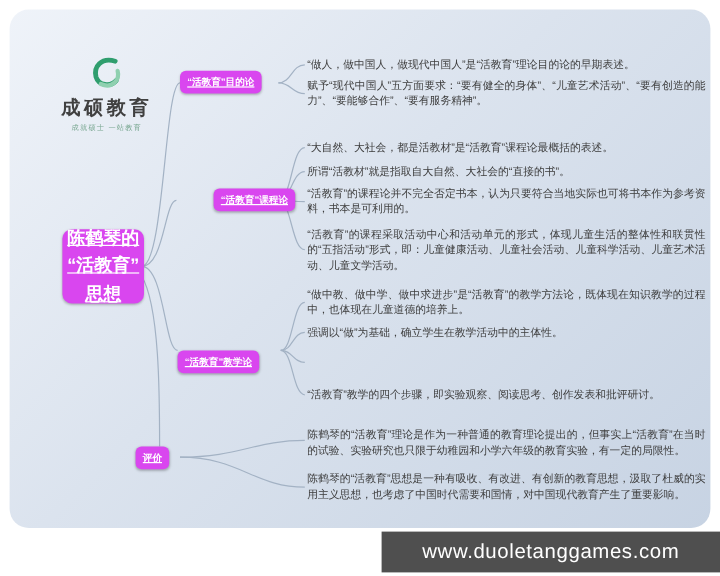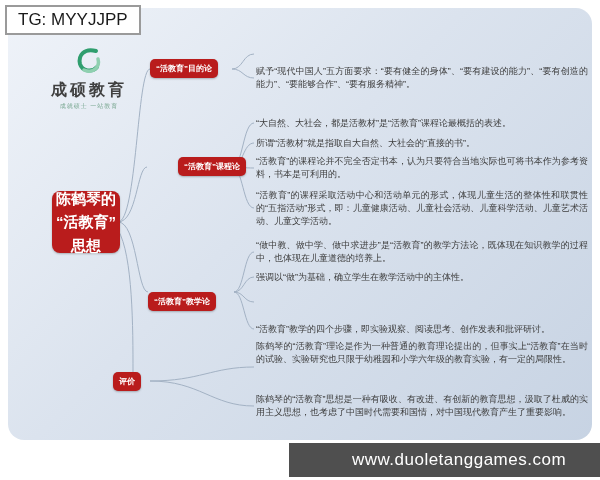--- a/index.html
+++ b/index.html
@@ -15,30 +15,31 @@
   .connectors { position:absolute; left:0; top:0; width:600px; height:480px; pointer-events:none; }
   .tg-box {
     position:absolute; left:5px; top:5px; z-index:6;
     background:#ffffff; border:2px solid #9a9a9a;
     padding:3px 11px; font-size:17px; color:#1a1a1a; white-space:nowrap;
   }
   .footer-bar {
     position:absolute; right:0; bottom:3px; z-index:6;
     width:282px; height:34px; background:#4f4f4f; color:#ffffff;
     display:flex; align-items:center; justify-content:center;
-    font-size:17px; letter-spacing:0.5px;padding-left:29px;
+    font-size:17px; letter-spacing:0.5px;
   }
   .logo { position:absolute; left:30px; top:44px; width:118px; text-align:center; z-index:3; }
   .logo svg { display:block; margin:0 auto; }
   .logo-name { color:#404040; font-weight:bold; font-size:16px; letter-spacing:3px; margin-top:2px; }
   .logo-tag { color:#7aa892; font-size:6px; letter-spacing:1px; margin-top:1px; }
   .node {
-    position:absolute; z-index:4; background:#b91c1c; color:#fff;
+    position:absolute; z-index:4; background:#d946ef; color:#fff;
     display:flex; align-items:center; justify-content:center;
     box-shadow:0 1px 2px rgba(0,0,0,.25);
+    text-decoration:underline;
   }
   .root-node {
     left:52px; top:191px; width:68px; height:62px;
     border-radius:8px; font-size:15px; font-weight:bold;
     text-align:center; line-height:1.55; white-space:pre-line;
   }
   .branch { font-size:8px; font-weight:bold; padding:4px 6px; border-radius:5px; white-space:nowrap; }
   #b0 { left:150px; top:59px; }
   #b1 { left:147px; top:157px;margin-left:31px; }
   #b2 { left:148px; top:292px; }
@@ -72,21 +73,20 @@
 
     <path d="M234,292 C244,292 244,252 254,252"></path>
     <path d="M234,292 C244,292 244,277 254,277"></path>
     <path d="M234,292 C244,292 244,302 254,302"></path>
     <path d="M234,292 C244,292 244,329 254,329"></path>
 
     <path d="M150,381 C200,381 212,367 254,367"></path>
     <path d="M150,381 C200,381 212,406 254,406"></path>
   </svg>
 
-  <div class="tg-box">TG: MYYJJPP</div>
 
   <div class="logo">
     <span>
       <svg width="34" height="34" viewBox="0 0 34 34">
         <path d="M24 7 C12 3.5 6 12 8 20 C10 27 20 29 25 23" stroke="#2f9e6e" stroke-width="4" fill="none" stroke-linecap="round"></path>
         <path d="M12 26 C22 30.5 28 22 26 15" stroke="#8fd0b0" stroke-width="3.5" fill="none" stroke-linecap="round"></path>
       </svg>
     </span>
     <div class="logo-name">成硕教育</div>
     <div class="logo-tag">成就硕士 一站教育</div>
@@ -94,29 +94,30 @@
 
   <div class="node root-node">陈鹤琴的
 “活教育”
 思想</div>
 
   <div class="node branch" id="b0">“活教育”目的论</div>
   <div class="node branch" id="b1">“活教育”课程论</div>
   <div class="node branch" id="b2">“活教育”教学论</div>
   <div class="node branch" id="b3">评价</div>
 
-  <div class="pt" style="top:65px">赋予“现代中国人”五方面要求：“要有健全的身体”、“要有建设的能力”、“要有创造的能力”、“要能够合作”、“要有服务精神”。</div>
+  <div class="pt" style="top:48px">“做人，做中国人，做现代中国人”是“活教育”理论目的论的早期表述。</div>
+  <div class="pt" style="top:65px">赋予“现代中国人”五方面要求：“要有健全的身体”、“儿童艺术活动”、“要有创造的能力”、“要能够合作”、“要有服务精神”。</div>
 
   <div class="pt" style="top:117px">“大自然、大社会，都是活教材”是“活教育”课程论最概括的表述。</div>
   <div class="pt" style="top:137px">所谓“活教材”就是指取自大自然、大社会的“直接的书”。</div>
   <div class="pt" style="top:155px">“活教育”的课程论并不完全否定书本，认为只要符合当地实际也可将书本作为参考资料，书本是可利用的。</div>
   <div class="pt" style="top:239px">“做中教、做中学、做中求进步”是“活教育”的教学方法论，既体现在知识教学的过程中，也体现在儿童道德的培养上。</div>
 
   <div class="pt" style="top:189px">“活教育”的课程采取活动中心和活动单元的形式，体现儿童生活的整体性和联贯性的“五指活动”形式，即：儿童健康活动、儿童社会活动、儿童科学活动、儿童艺术活动、儿童文学活动。</div>
   <div class="pt" style="top:271px">强调以“做”为基础，确立学生在教学活动中的主体性。</div>
   <div class="pt" style="top:323px">“活教育”教学的四个步骤，即实验观察、阅读思考、创作发表和批评研讨。</div>
 
-  <div class="pt" style="top:340px">陈鹤琴的“活教育”理论是作为一种普通的教育理论提出的，但事实上“活教育”在当时的试验、实验研究也只限于幼稚园和小学六年级的教育实验，有一定的局限性。</div>
+  <div class="pt" style="top:356px">陈鹤琴的“活教育”理论是作为一种普通的教育理论提出的，但事实上“活教育”在当时的试验、实验研究也只限于幼稚园和小学六年级的教育实验，有一定的局限性。</div>
   <div class="pt" style="top:393px">陈鹤琴的“活教育”思想是一种有吸收、有改进、有创新的教育思想，汲取了杜威的实用主义思想，也考虑了中国时代需要和国情，对中国现代教育产生了重要影响。</div>
 
   <div class="footer-bar">www.duoletanggames.com</div>
 
 </div>
 
 </body></html>

